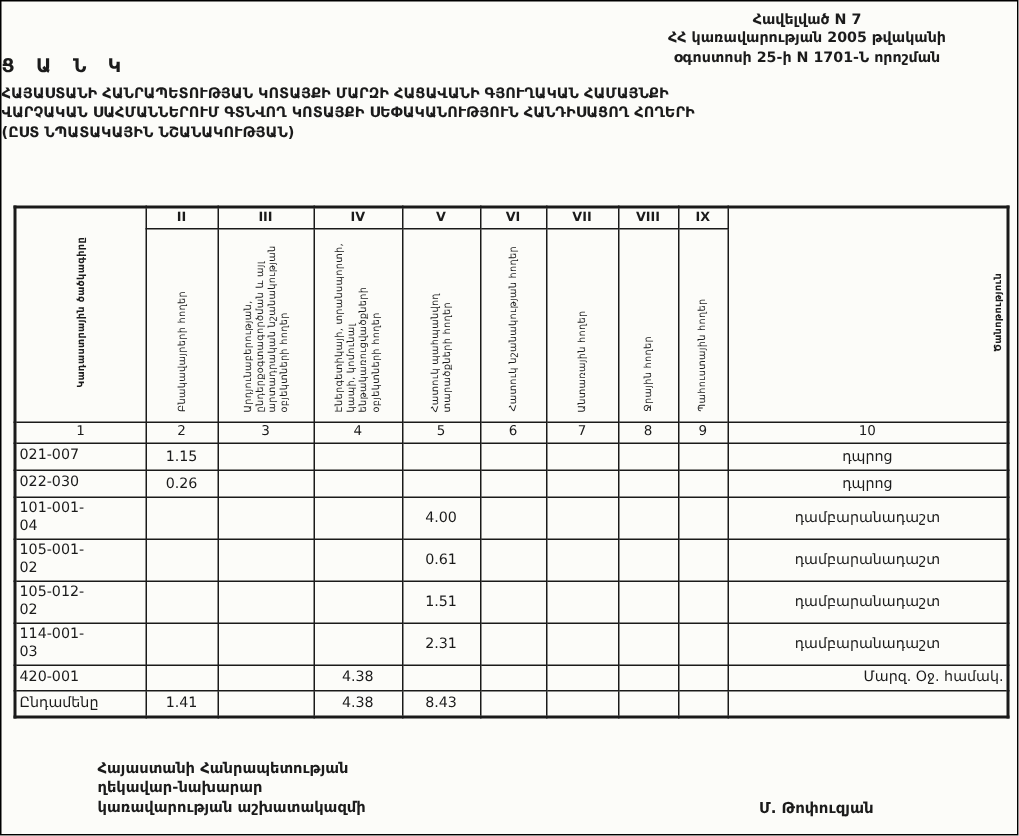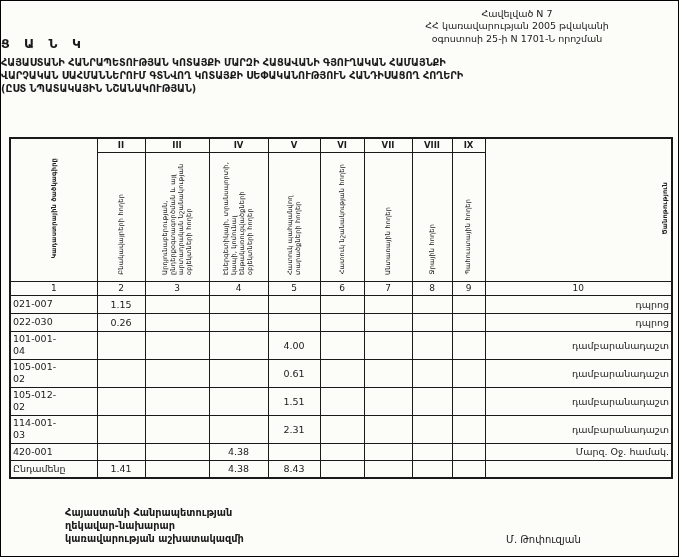--- a/index.html
+++ b/index.html
@@ -3,22 +3,22 @@
 <meta charset="utf-8">
 <style>
   * { box-sizing: border-box; }
   html,body { margin:0; padding:0; background:#9a9a96; }
   .page {
     position:relative; width:679px; height:557px; margin:0 auto;
     background:#fcfcf9; color:#1b1b1b; border:1px solid #000; overflow:hidden;
     font-family:"DejaVu Sans", sans-serif;
   }
   .appendix {
-    position:absolute; top:7px; left:387px; width:258px;
-    text-align:center; font-size:9.5px; font-weight:normal; line-height:1.3;
+    position:absolute; top:7px; left:408px; width:258px;
+    text-align:center; font-size:9.5px; font-weight:bold; line-height:1.3;
   }
   .doc-title {
     position:absolute; top:35px; left:0; width:100%;
     text-align:left; font-size:12.5px; font-weight:bold; letter-spacing:5px;
   }
   .subtitle {
     position:absolute; top:56px; left:0; width:100%;
     text-align:left; font-size:9.7px; font-weight:bold; line-height:1.32;
   }
   table.land-table {
@@ -35,29 +35,29 @@
     display:inline-block; max-width:100%; max-height:138px;
     font-size:6.5px; line-height:1.25; text-align:left; letter-spacing:0.2px;
   }
   .vh-row .vh { max-height:122px; }
   .num-row td { height:14px; font-size:9px; text-align:center; vertical-align:middle; }
   .data-row td { height:18px; font-size:9.5px; vertical-align:middle; }
   .data-row.tall td { height:28px; }
   .data-row.short td { height:17px; }
   .code { text-align:left; white-space:pre-line; padding-left:4px; line-height:1.25; }
   .num  { text-align:center; }
-  .note { text-align:right; padding-left:5px; }
+  .note { text-align:center; padding-left:5px; }
   .note.center { text-align:right; padding-left:2px; }
   .signature {
     position:absolute; left:64px; top:505px;
     font-size:9.8px; font-weight:bold; line-height:1.35;
   }
   .signer {
     position:absolute; left:505px; top:533px;
-    font-size:10px; font-weight:normal;
+    font-size:10px; font-weight:bold;
   }
 </style>
 </head>
 <body>
 
 <div class="page">
 
   <div class="appendix">
     <div>Հավելված N 7</div>
     <div>ՀՀ կառավարության 2005 թվականի</div>

